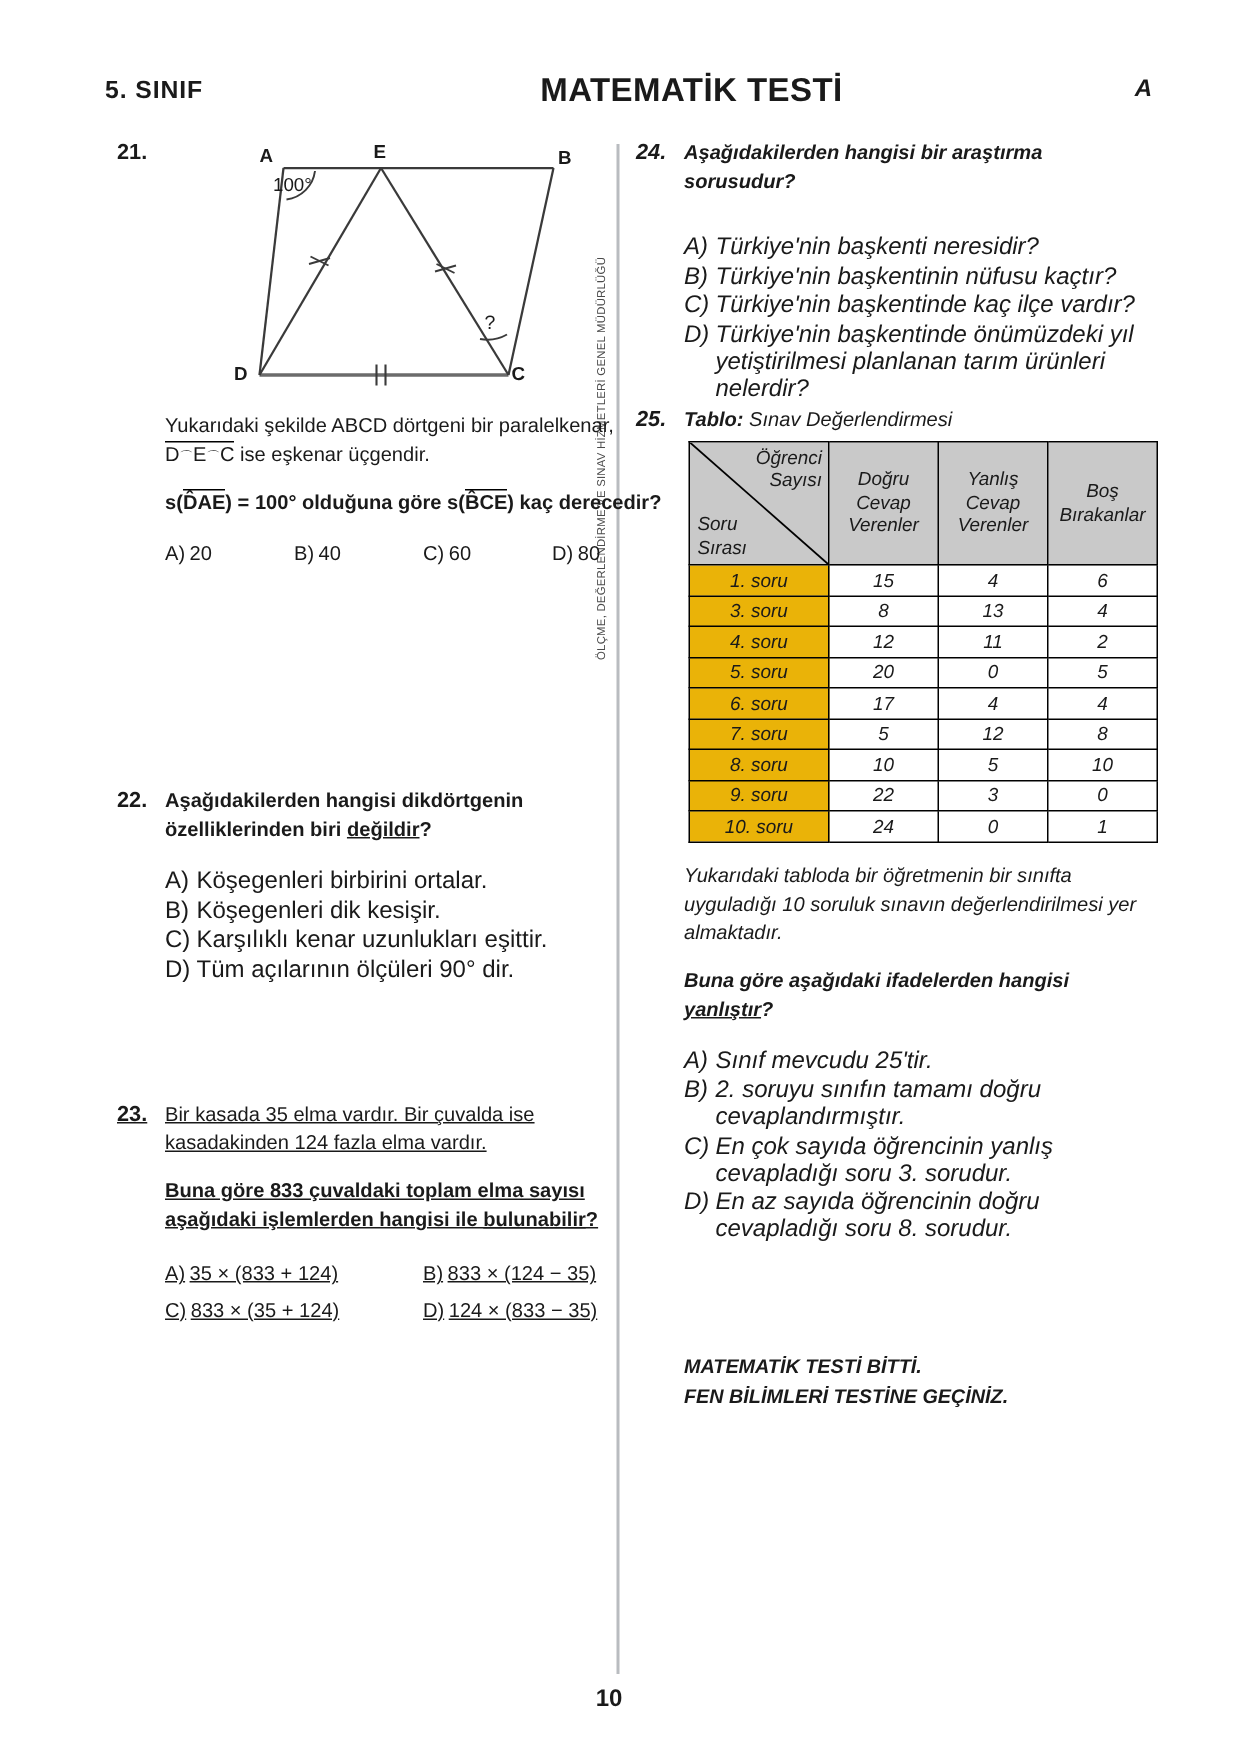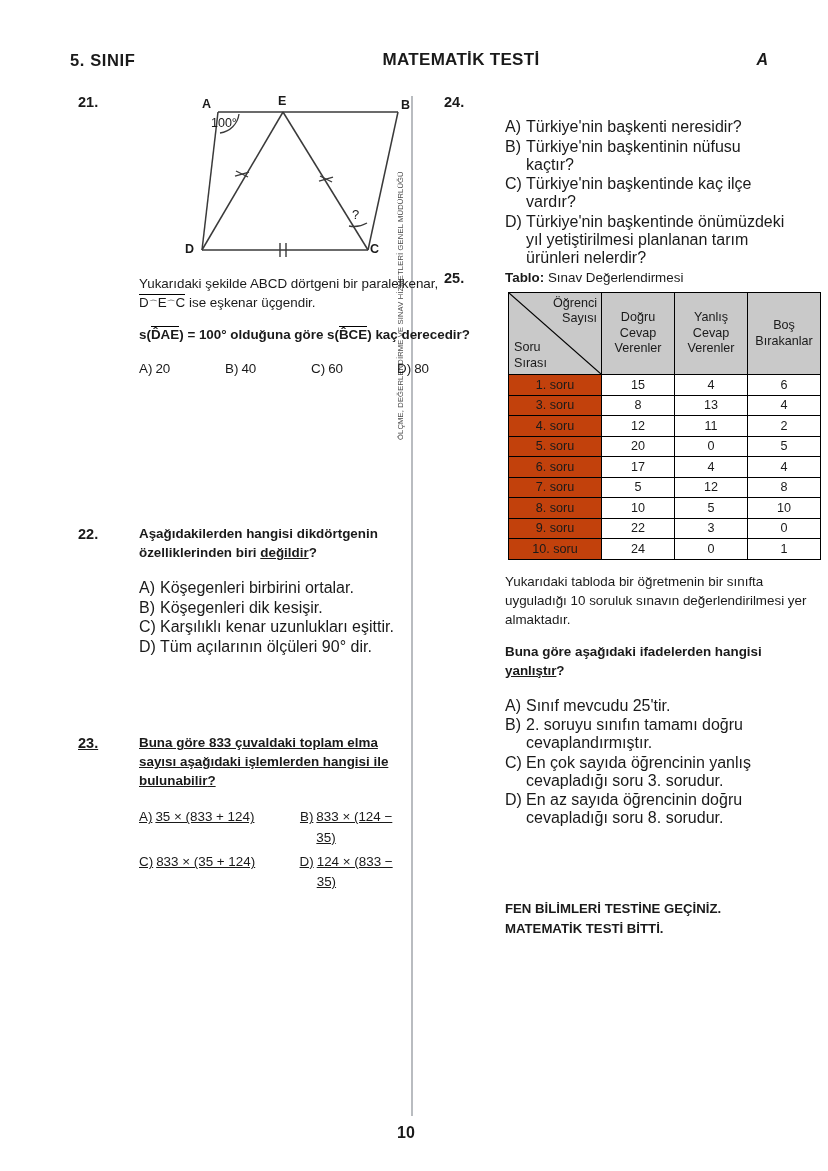--- a/index.html
+++ b/index.html
@@ -25,39 +25,39 @@
     font-weight: bold;
   }
   .hdr-grade {
     font-size: 16.5px;
     letter-spacing: 0.6px;
     width: 250px;
   }
   .hdr-title {
     flex: 1;
     text-align: center;
-    font-size: 17px;
+    font-size: 22px;
     letter-spacing: 0.3px;
     margin-left: -46px;
   }
   .hdr-booklet {
     width: 120px;
     text-align: right;
     font-size: 16px;
     font-style: italic;
   }
 
   
   .col {
     position: absolute;
     top: 92px;
     width: 330px;
   }
   .col-left  { left: 78px; }
-  .col-right { left: 444px; width: 348px; }
+  .col-right { left: 424px; width: 348px; font-style: italic; }
 
   
   .divider {
     position: absolute;
     left: 411px;
     top: 96px;
     width: 2px;
     height: 1020px;
     background: #b9bcc0;
   }
@@ -74,21 +74,20 @@
     color: #4a4a4a;
     white-space: nowrap;
     font-family: "Liberation Sans", sans-serif;
   }
 
   
   .q {
     position: relative;
     display: flex;
     align-items: flex-start;
-    gap: 29px;
   }
   .q-num {
     font-weight: bold;
     font-size: 14.5px;
     width: 32px;
     flex: 0 0 32px;
     line-height: 1.42;
   }
   .q-body { flex: 1; }
   .q-stem {
@@ -167,21 +166,21 @@
     font-weight: normal;
     padding: 3px 0;
   }
   table.eval thead th {
     background: #c9c9c9;
     vertical-align: middle;
     height: 82px;
     line-height: 1.24;
   }
   table.eval tbody td { height: 20.5px; padding: 1px 0; }
-  table.eval tbody td:first-child { background: #c2410c; }
+  table.eval tbody td:first-child { background: #eab308; }
   .col-head-first { width: 93px; }
   .col-head-rest  { width: 73px; }
 
   
   .split-cell {
     position: relative;
     padding: 0 !important;
     background: #c9c9c9;
     overflow: hidden;
   }
@@ -323,20 +322,21 @@
           <span class="opt-letter">D)</span>
           <span class="opt-text">Tüm açılarının ölçüleri 90° dir.</span>
         </div>
       </div>
     </div>
   </div>
 
   <div class="q" style="margin-top:76px;text-decoration:underline;">
     <div class="q-num">23.</div>
     <div class="q-body">
+      <div class="q-stem">Bir kasada 35 elma vardır. Bir çuvalda ise kasadakinden 124 fazla elma vardır.</div>
       <div class="q-stem bold"><span>Buna göre 833 çuvaldaki toplam elma sayısı aşağıdaki işlemlerden hangisi ile </span><span class="u">bulunabilir</span><span>?</span></div>
 
       <div class="opts opts-2col">
         <div class="opt-row">
           <div class="opt">
             <span class="opt-letter">A)</span>
             <span class="opt-text">35 × (833 + 124)</span>
           </div>
           <div class="opt">
             <span class="opt-letter">B)</span>
@@ -356,20 +356,21 @@
       </div>
     </div>
   </div>
 </div>
 
 <div class="col col-right">
 
   <div class="q">
     <div class="q-num">24.</div>
     <div class="q-body">
+      <div class="q-stem bold">Aşağıdakilerden hangisi bir araştırma sorusudur?</div>
       <div class="opts opts-stack" style="margin-top:26px;">
         <div class="opt">
           <span class="opt-letter">A)</span>
           <span class="opt-text">Türkiye'nin başkenti neresidir?</span>
         </div>
         <div class="opt">
           <span class="opt-letter">B)</span>
           <span class="opt-text">Türkiye'nin başkentinin nüfusu kaçtır?</span>
         </div>
         <div class="opt">
@@ -478,20 +479,20 @@
           <span class="opt-letter">C)</span>
           <span class="opt-text">En çok sayıda öğrencinin yanlış cevapladığı soru 3. sorudur.</span>
         </div>
         <div class="opt">
           <span class="opt-letter">D)</span>
           <span class="opt-text">En az sayıda öğrencinin doğru cevapladığı soru 8. sorudur.</span>
         </div>
       </div>
 
       <div class="test-end" style="margin-top:72px;">
+        <div>MATEMATİK TESTİ BİTTİ.</div>
         <div>FEN BİLİMLERİ TESTİNE GEÇİNİZ.</div>
-        <div>MATEMATİK TESTİ BİTTİ.</div>
       </div>
     </div>
   </div>
 </div>
 
 <div class="page-num">10</div>
 
 </body></html>

